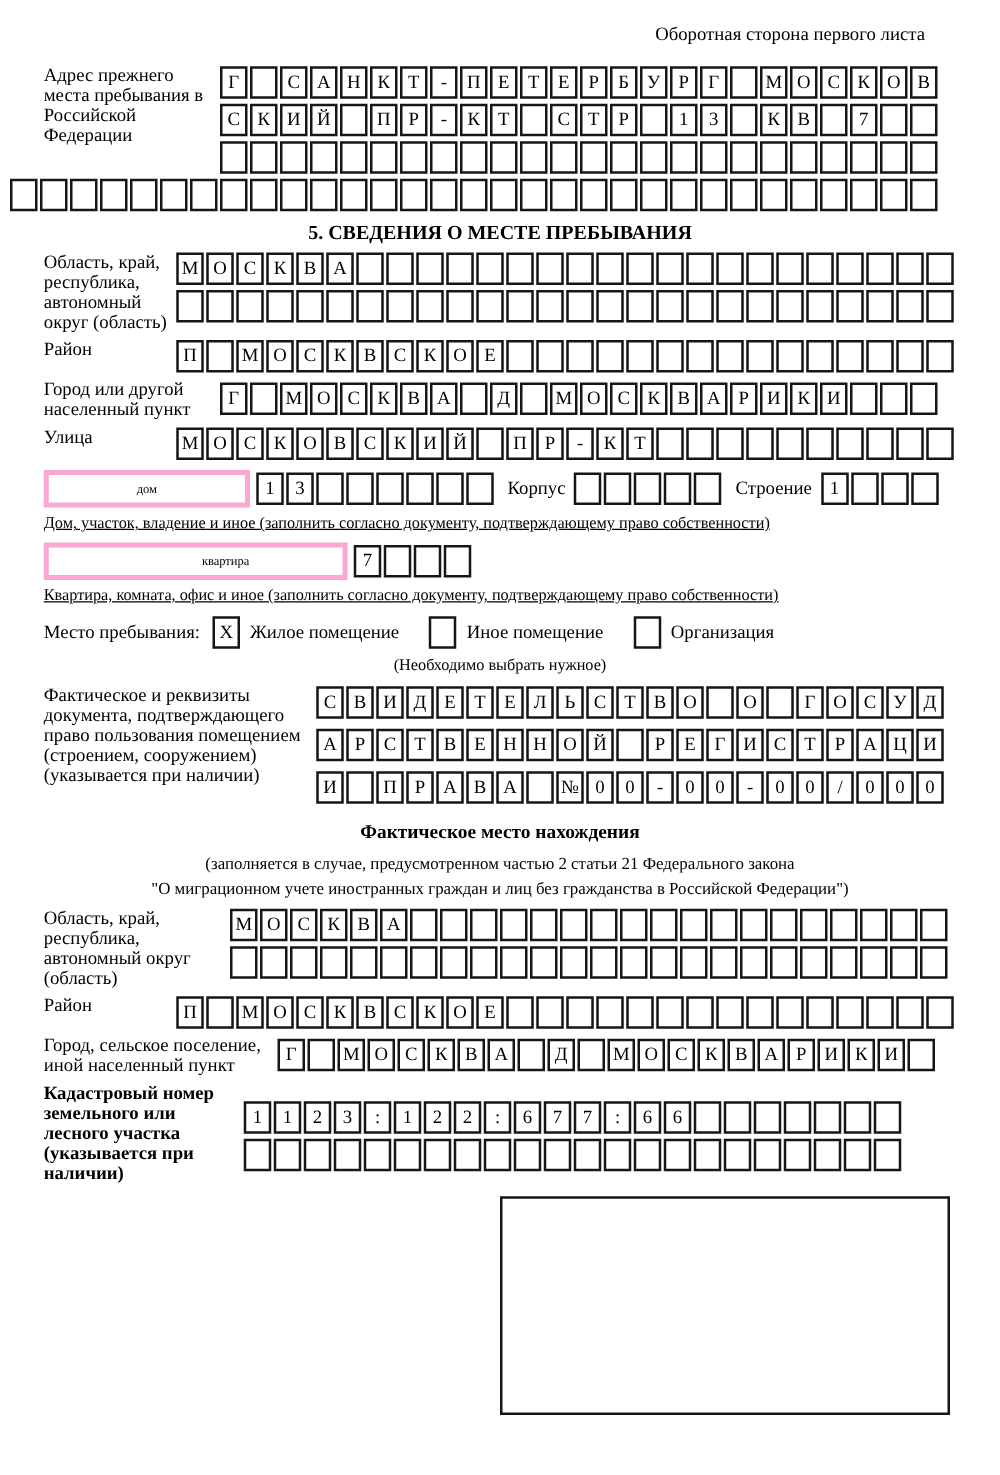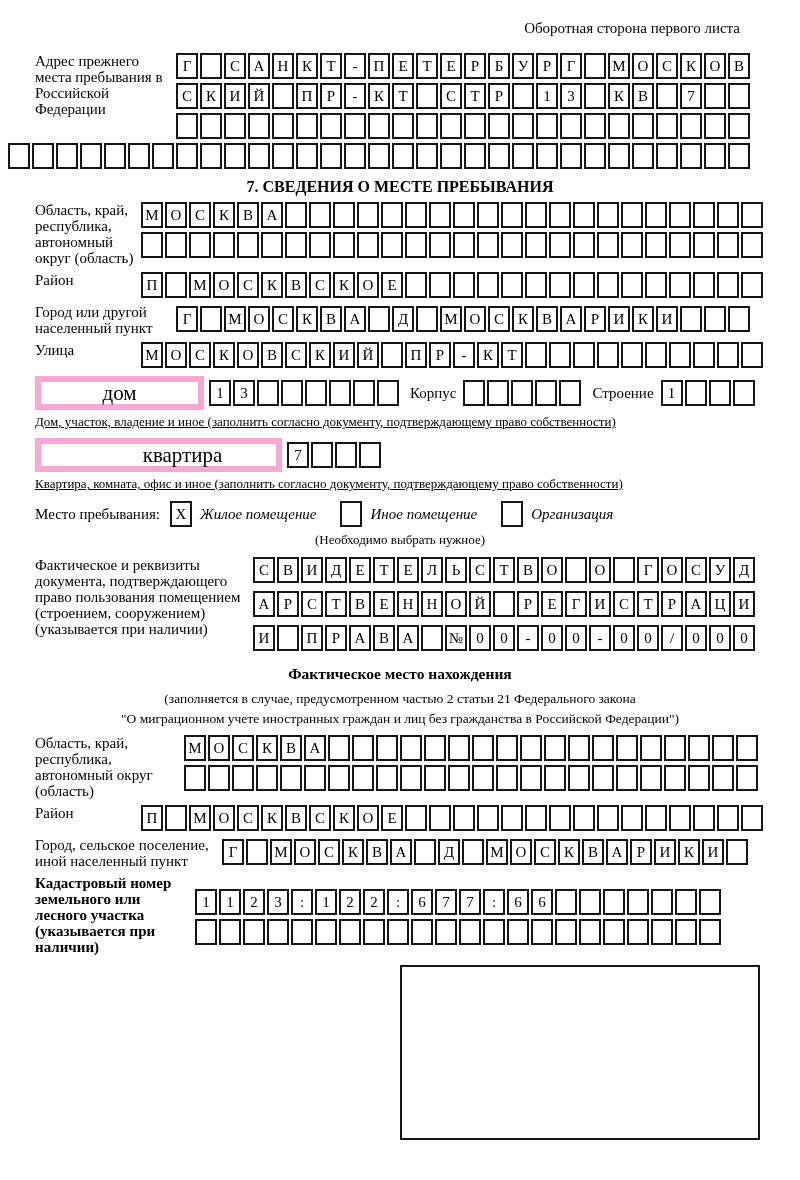--- a/index.html
+++ b/index.html
@@ -13,27 +13,27 @@
   .rows{display:flex;flex-direction:column;}
   .boxrow{display:flex;flex-wrap:nowrap;}
   .rows .boxrow + .boxrow{margin-top:4px;}
   .docrows .boxrow + .boxrow{margin-top:8px;}
   .cell{width:18px;height:22px;border:2px solid #161616;margin-right:2px;display:flex;align-items:center;justify-content:center;font-size:15px;line-height:22px;flex-shrink:0;box-sizing:content-box;}
   .fullrow{padding-left:0;margin-top:4px;}
   .caption-center{text-align:center;font-size:13px;margin-top:5px;}
   .caption-left{font-size:13px;padding-left:27px;margin-top:4px;text-decoration:underline;}
   .sec-title{text-align:center;font-weight:bold;font-size:16px;margin-top:9px;}
   .sub-title{text-align:center;font-weight:bold;font-size:15.5px;margin-top:14px;}
-  .widebox{border:6px solid #f9a8d4;height:22px;display:flex;align-items:center;justify-content:center;font-size:21px;flex-shrink:0;margin-right:5px;box-sizing:content-box;}
+  .widebox{border:4px solid #f9a8d4;height:22px;display:flex;align-items:center;justify-content:center;font-size:10px;flex-shrink:0;margin-right:5px;box-sizing:content-box;}
   .w-dom{width:157px;} .w-kv{width:187px;padding-left:48px;}
   .inline-label{font-size:15px;margin:0 7px 0 9px;align-self:center;}
   .domrow{display:flex;align-items:center;padding-left:27px;margin-top:8px;}
   .mesto-row{display:flex;align-items:center;padding-left:27px;margin-top:9px;font-size:15px;}
   .mesto-row .cell{margin:0 8px 0 10px;}
-  .opt{margin-right:14px;font-style:italic;}
+  .opt{margin-right:14px;}
   .pad-top-14{padding-top:14px;}
   .mt2{margin-top:2px;}
   .stamp-box{width:356px;height:171px;border:2px solid #161616;margin-left:392px;margin-top:10px;}
   .fz-caption{text-align:center;font-size:13.5px;margin-top:4px;}
 </style>
 </head>
 <body>
 
 <div class="page">
 
@@ -151,21 +151,21 @@
         <div class="cell"></div>
         <div class="cell"></div>
         <div class="cell"></div>
         <div class="cell"></div>
         <div class="cell"></div>
         <div class="cell"></div>
         <div class="cell"></div>
       </div>
   </div>
 
-  <div class="sec-title">7. СВЕДЕНИЯ О МЕСТЕ ПРЕБЫВАНИЯ</div>
+  <div class="sec-title">5. СВЕДЕНИЯ О МЕСТЕ ПРЕБЫВАНИЯ</div>
 
   <div class="field">
     <div class="label w106">Область, край, республика, автономный округ (область)</div>
     <div class="rows">
       <div class="boxrow">
           <div class="cell">М</div>
           <div class="cell">О</div>
           <div class="cell">С</div>
           <div class="cell">К</div>
           <div class="cell">В</div>

